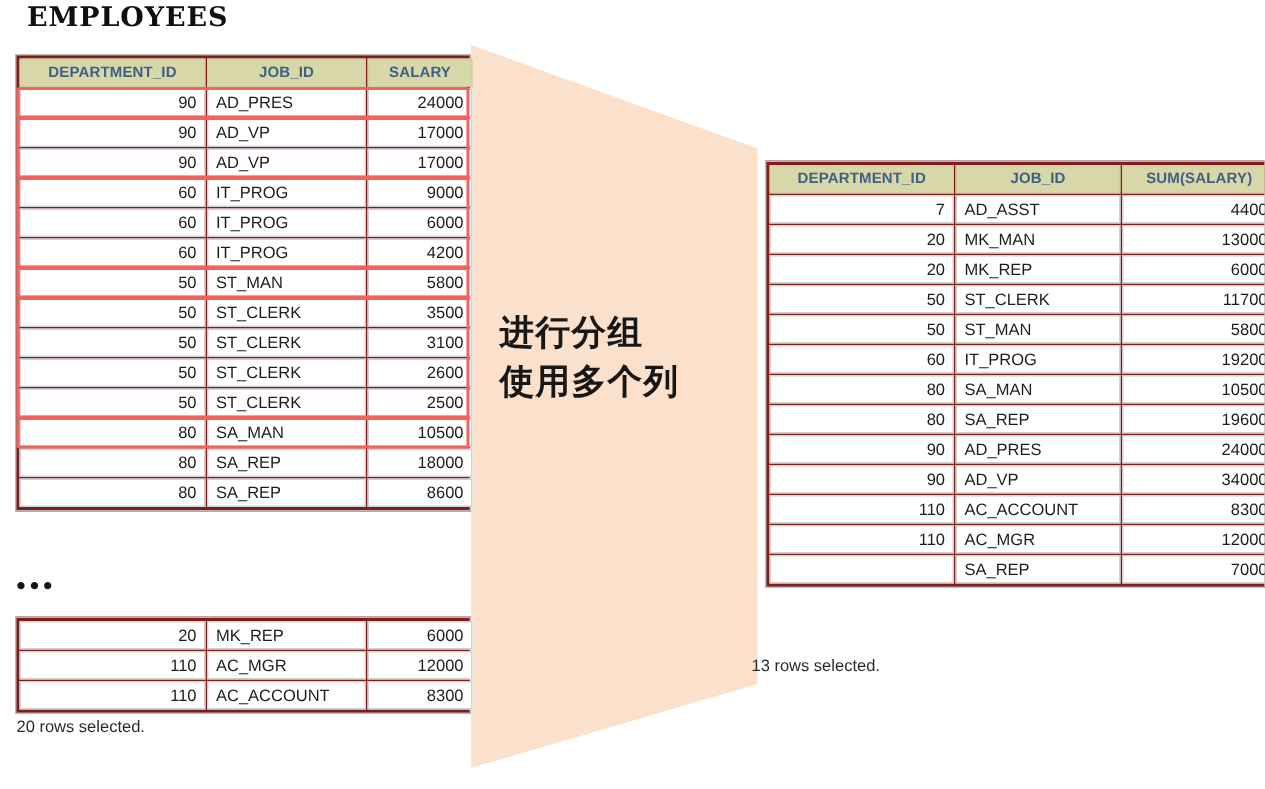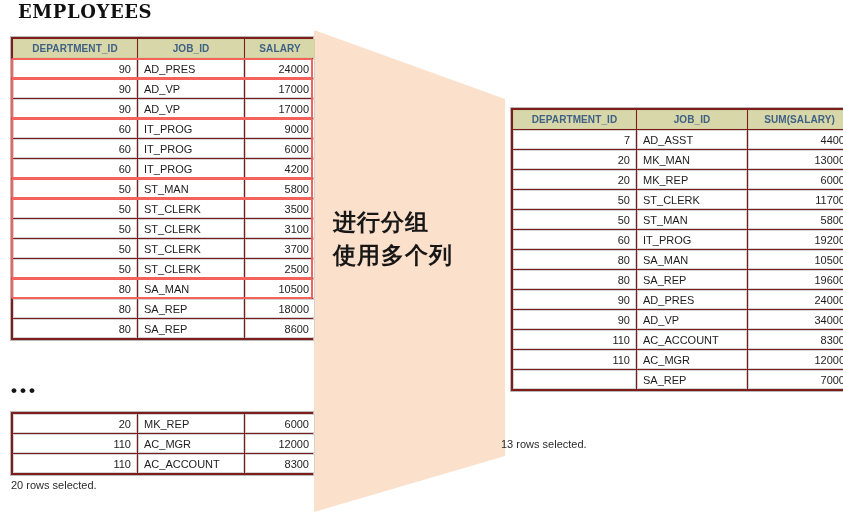--- a/index.html
+++ b/index.html
@@ -216,21 +216,21 @@
             <td class="c-num">3500</td>
           </tr>
           <tr>
             <td class="c-num">50</td>
             <td class="c-txt">ST_CLERK</td>
             <td class="c-num">3100</td>
           </tr>
           <tr>
             <td class="c-num">50</td>
             <td class="c-txt">ST_CLERK</td>
-            <td class="c-num">3700</td>
+            <td class="c-num">2600</td>
           </tr>
           <tr>
             <td class="c-num">50</td>
             <td class="c-txt">ST_CLERK</td>
             <td class="c-num">2500</td>
           </tr>
           <tr>
             <td class="c-num">80</td>
             <td class="c-txt">SA_MAN</td>
             <td class="c-num">10500</td>

